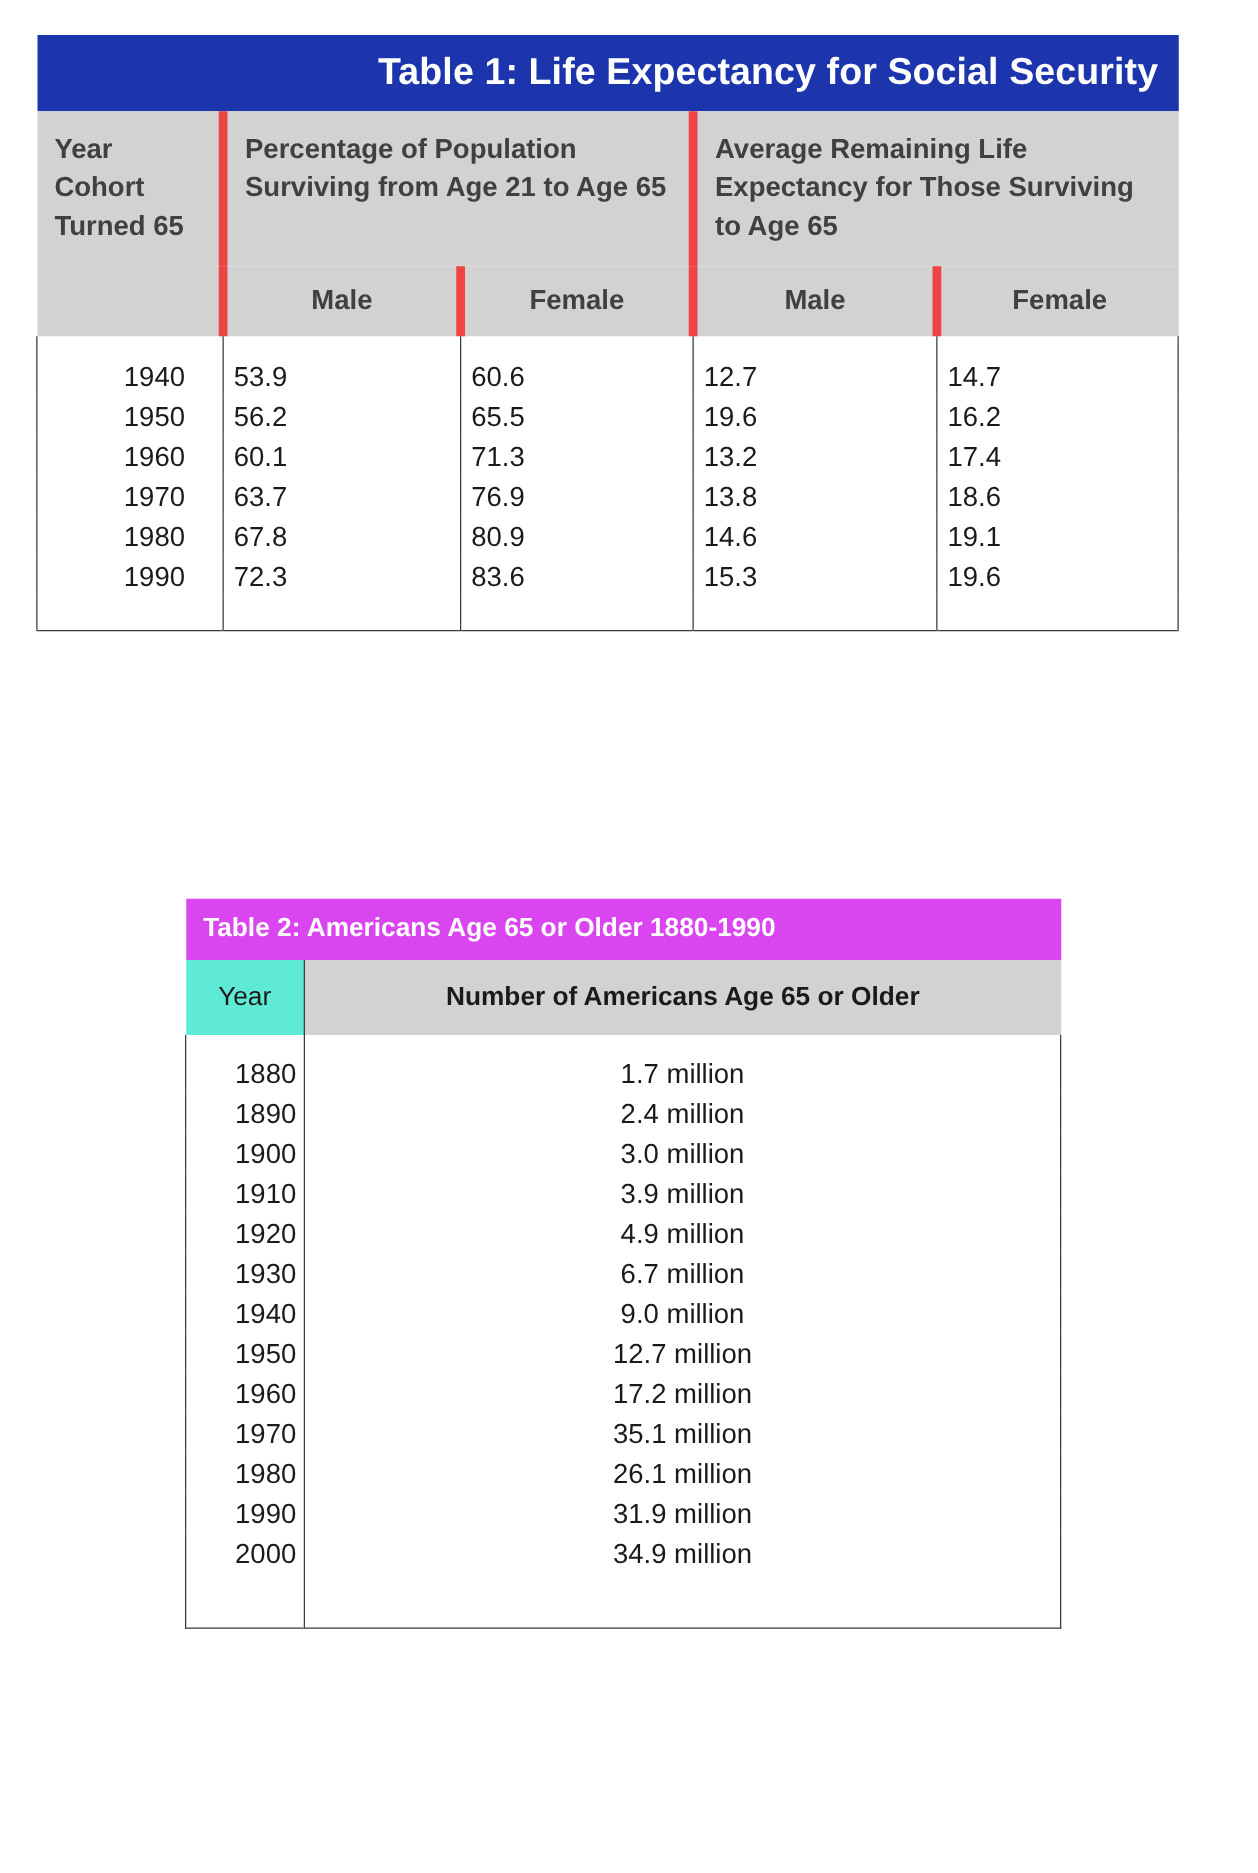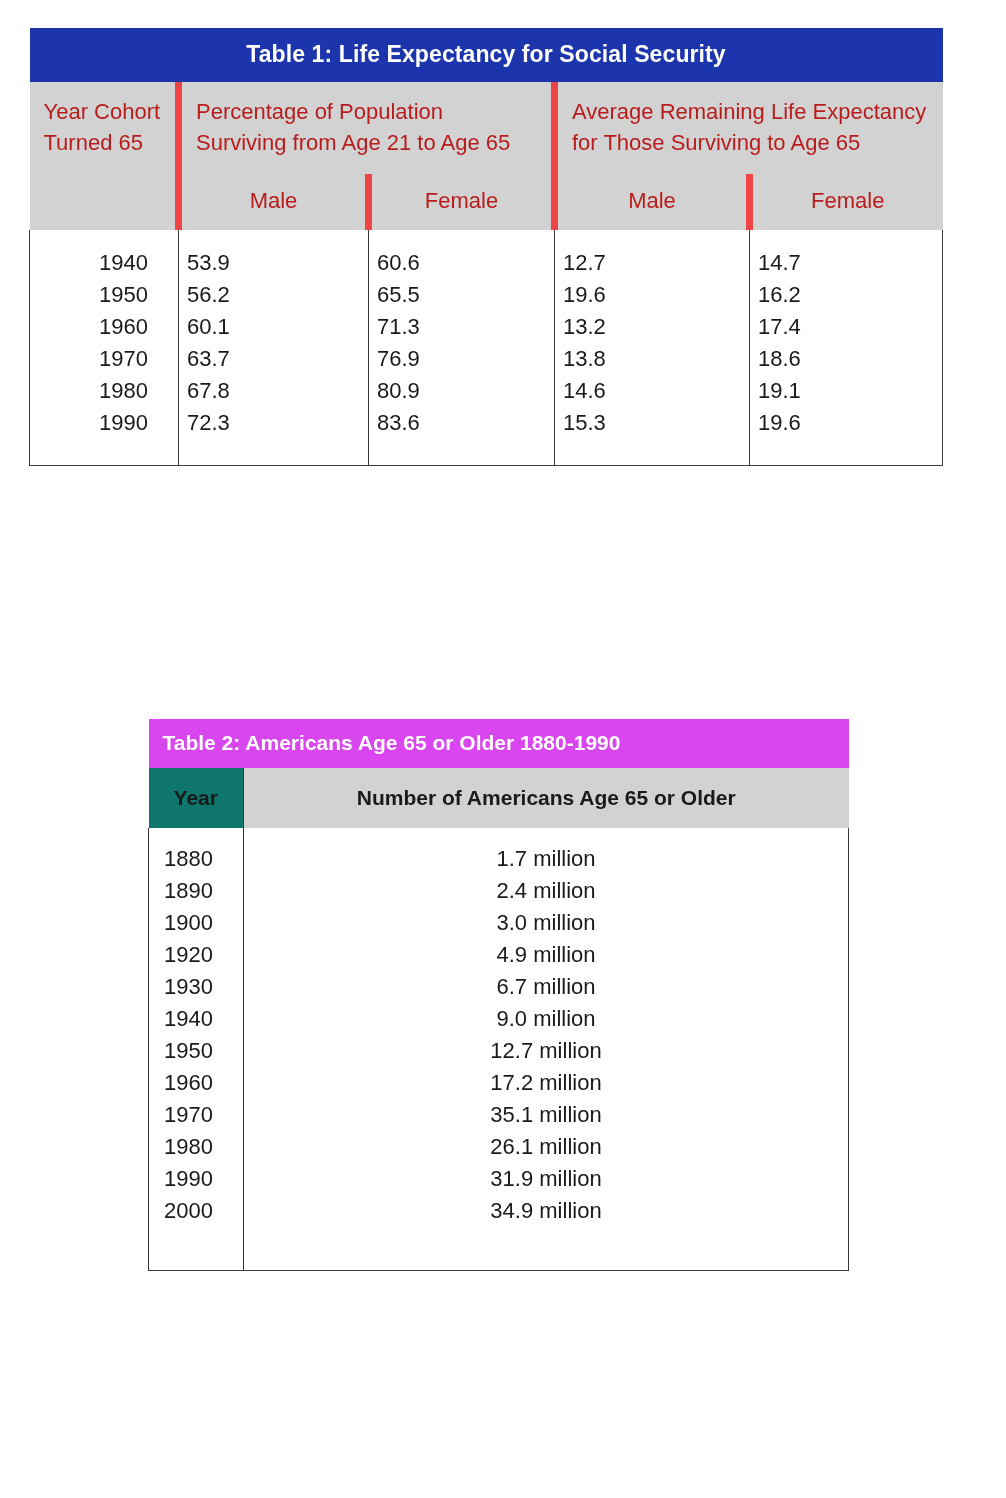--- a/index.html
+++ b/index.html
@@ -24,30 +24,30 @@
     width: 913px;
   }
   table.doc-table {
     border-collapse: collapse;
     width: 100%;
     table-layout: fixed;
   }
   .title-bar {
     background: #1c35ad;
     color: #ffffff;
-    font-size: 23px;
+    font-size: 30px;
     font-weight: bold;
     padding: 13px 16px 14px 16px;
-    text-align: center;
+    text-align: right;
     letter-spacing: 0.1px;
   }
   .hdr-grey {
     background: #d2d2d2;
-    color: #b91c1c;
-    font-weight: normal;
+    color: #404040;
+    font-weight: bold;
     vertical-align: top;
   }
   .hdr-top {
     font-size: 22px;
     line-height: 1.42;
     padding: 14px 14px 16px 14px;
     text-align: left;
   }
   .hdr-sub {
     font-size: 22px;
@@ -86,39 +86,39 @@
   }
   .title-bar2 {
     background: #d946ef;
     color: #ffffff;
     font-size: 21px;
     font-weight: bold;
     padding: 12px 14px 13px 14px;
     text-align: left;
   }
   .t2 .hdr-year {
-    background: #0f766e;
+    background: #5eead4;
     font-size: 21px;
-    font-weight: bold;
+    font-weight: normal;
     text-align: center;
     padding: 18px 6px;
     border-right: 1px solid #3a3a3a;
     width: 95px;
   }
   .t2 .hdr-num {
     background: #d2d2d2;
     font-size: 21px;
     font-weight: bold;
     text-align: center;
     padding: 18px 6px;
   }
   .t2 td.cell-year {
     font-size: 22px;
     text-align: right;
-    padding: 3px 30px 3px 6px;
+    padding: 3px 6px 3px 6px;
     border-right: 1px solid #3a3a3a;
   }
   .t2 td.cell-num {
     font-size: 22px;
     text-align: center;
     padding: 3px 6px;
   }
   .t2 tr.body-first td { padding-top: 18px; }
   .t2 tr.body-last td { padding-bottom: 20px; }
   .t2-outer {
@@ -231,20 +231,24 @@
       </tr>
       <tr>
         <td class="cell-year">1890</td>
         <td class="cell-num">2.4 million</td>
       </tr>
       <tr>
         <td class="cell-year">1900</td>
         <td class="cell-num">3.0 million</td>
       </tr>
       <tr>
+        <td class="cell-year">1910</td>
+        <td class="cell-num">3.9 million</td>
+      </tr>
+      <tr>
         <td class="cell-year">1920</td>
         <td class="cell-num">4.9 million</td>
       </tr>
       <tr>
         <td class="cell-year">1930</td>
         <td class="cell-num">6.7 million</td>
       </tr>
       <tr>
         <td class="cell-year">1940</td>
         <td class="cell-num">9.0 million</td>

